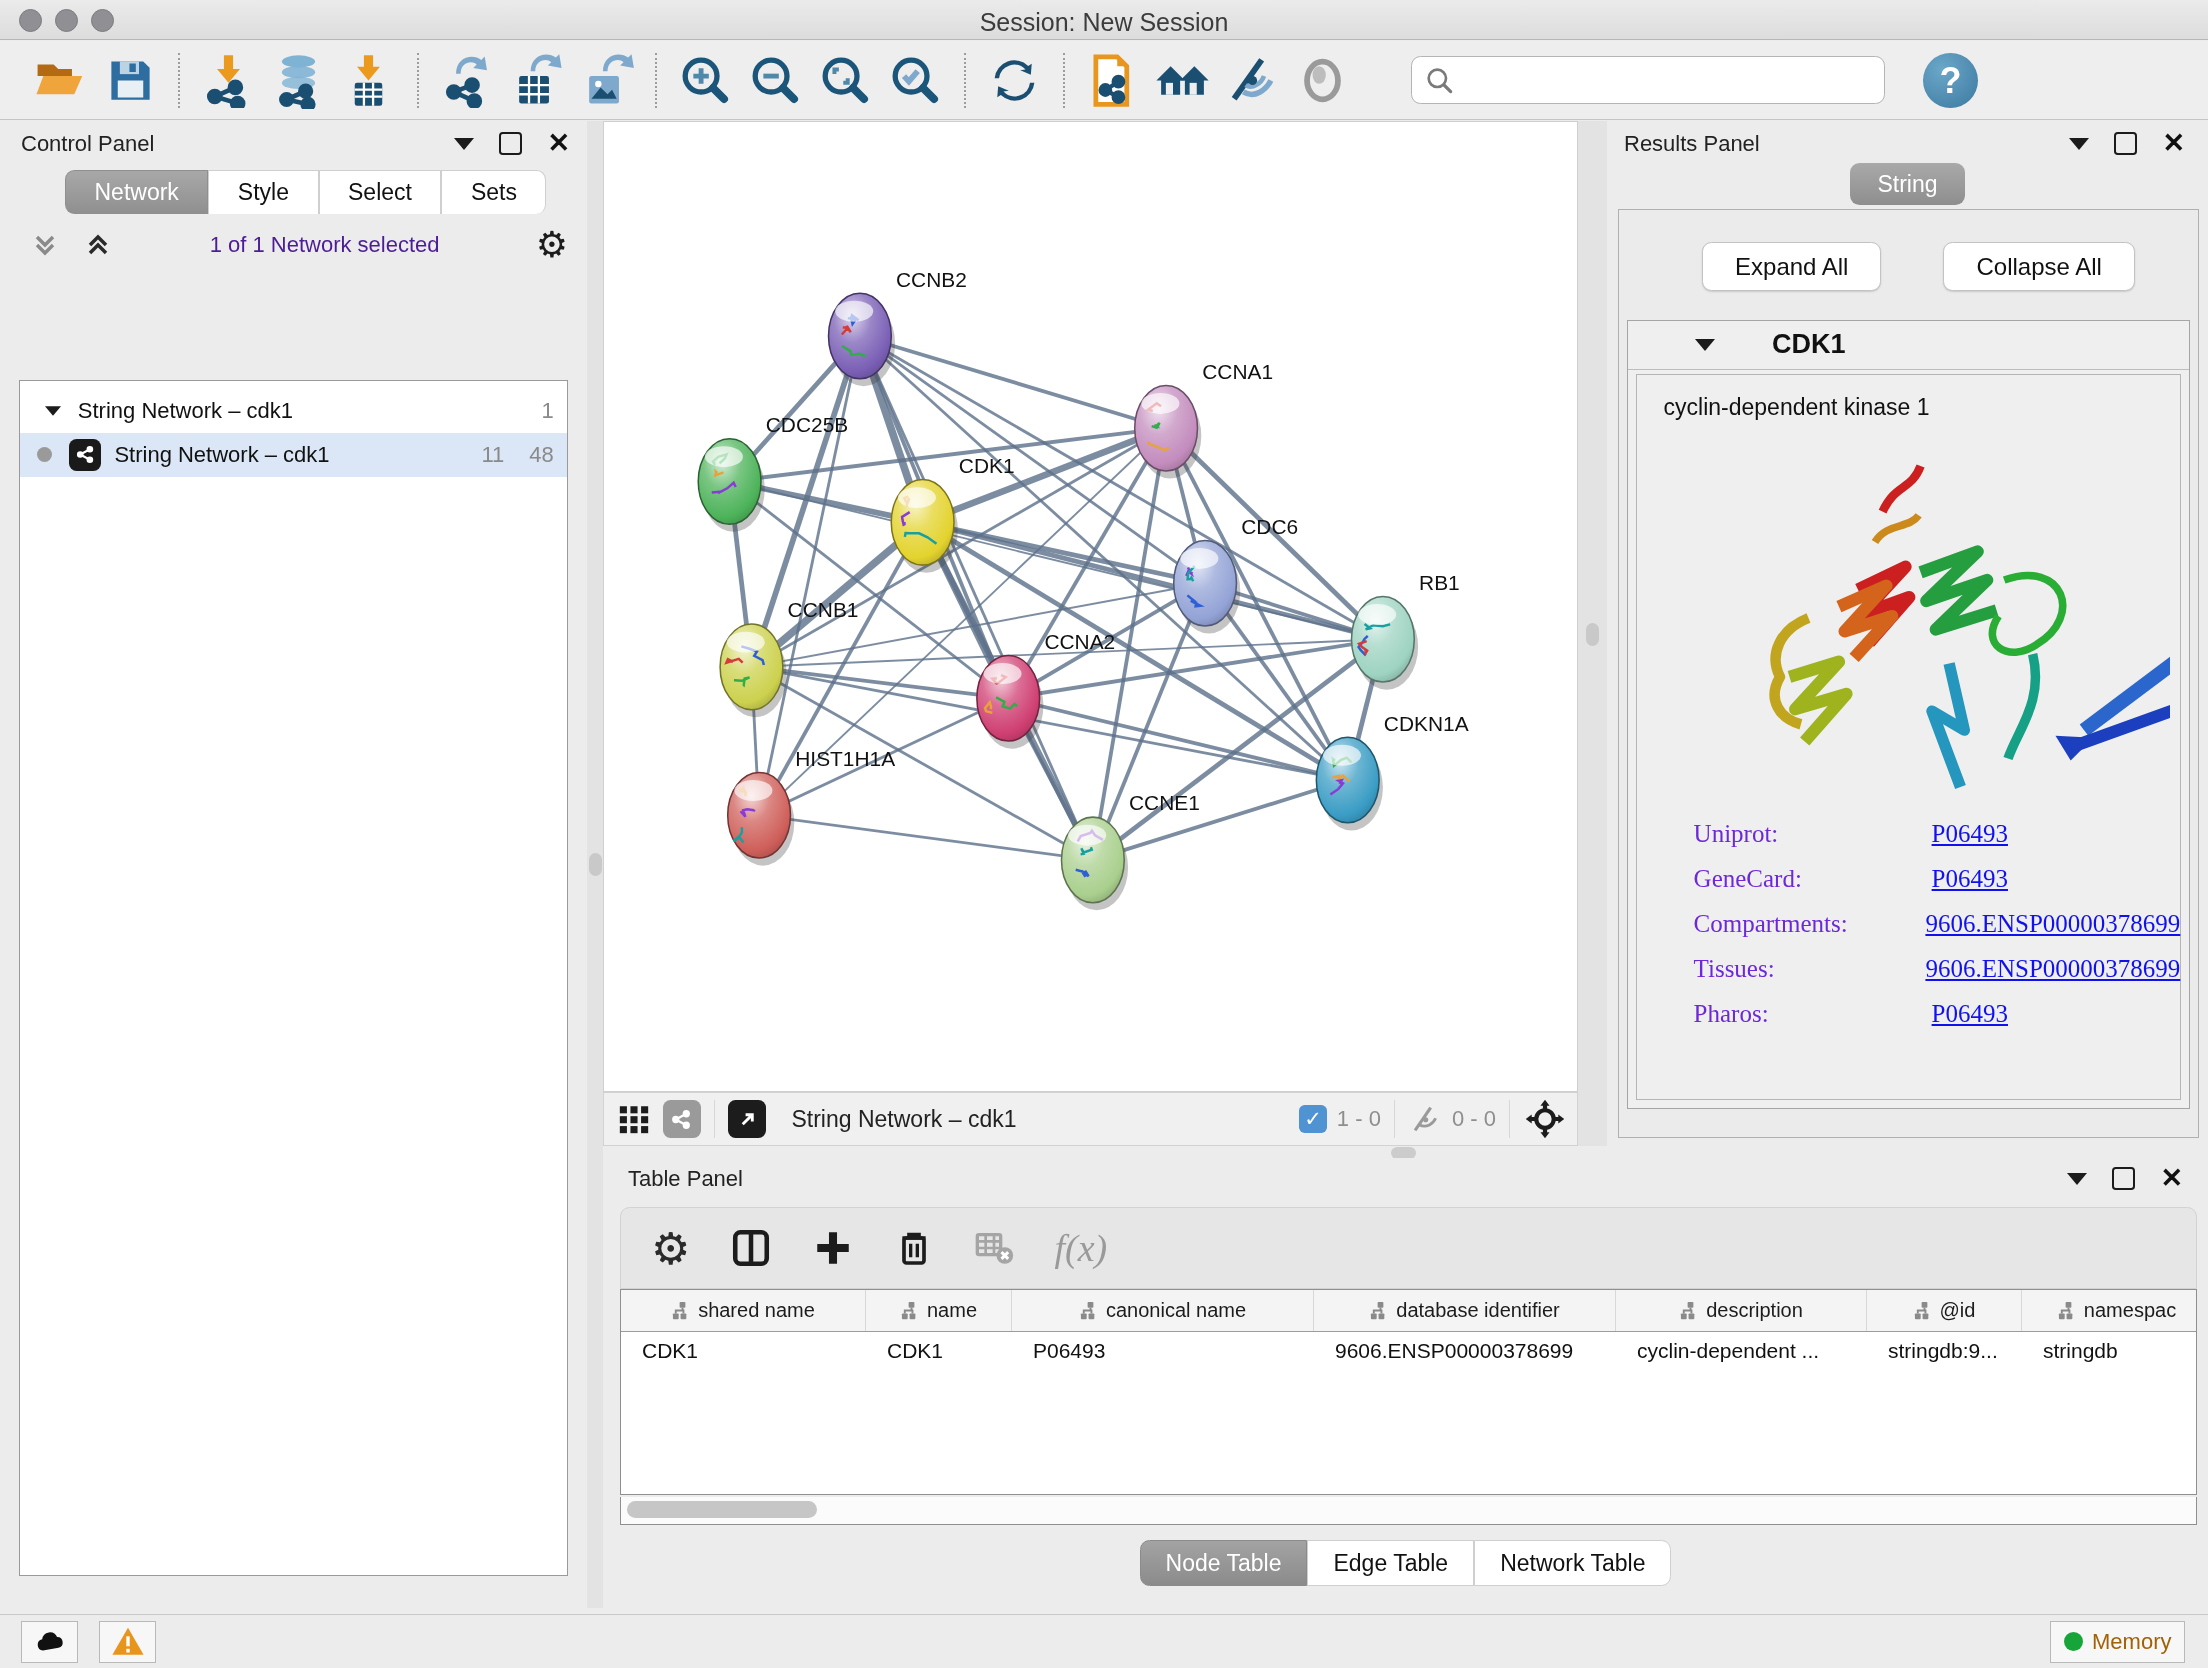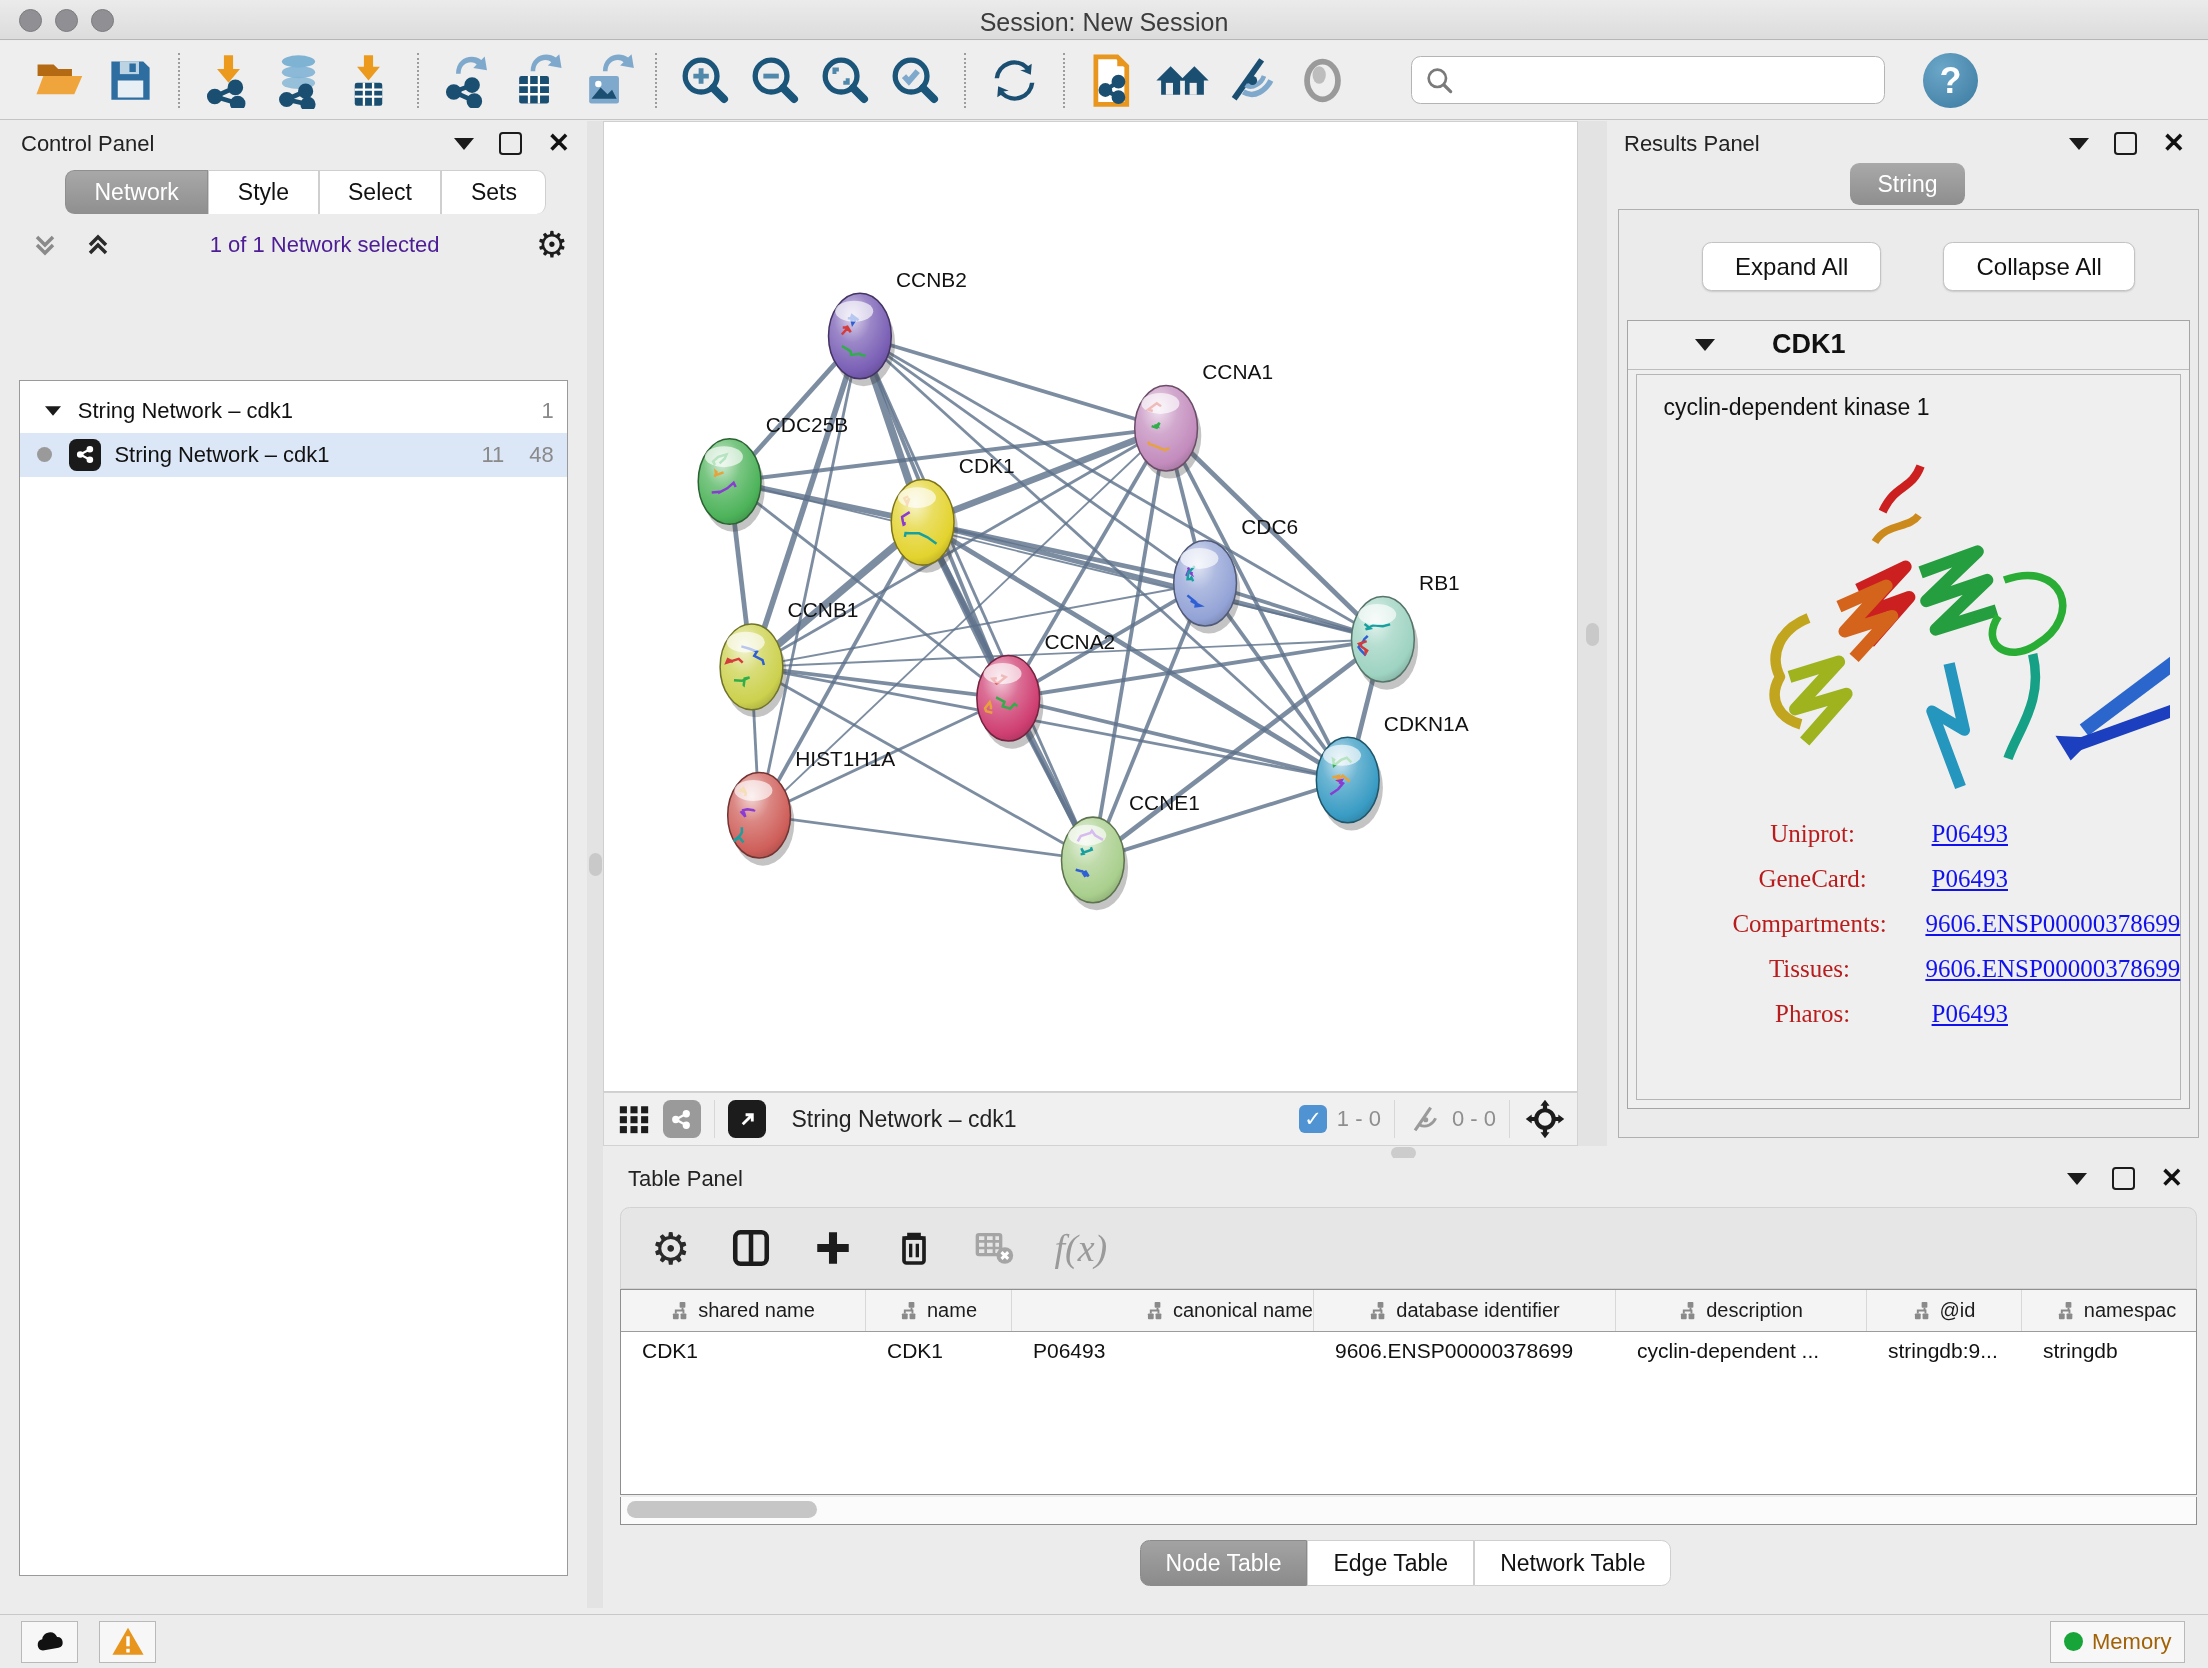--- a/index.html
+++ b/index.html
@@ -91,21 +91,21 @@
     padding:9.5px 32px; box-shadow:0 1px 1.9px rgba(0,0,0,.15);margin-left:20px; }
   #rp-entry { margin:0 7.6px; border:1.9px solid #a5a5a5; background:#efefef; height:789px; position:relative; }
   #rp-entry-head { display:flex; align-items:center; height:49px; border-bottom:1.9px solid #bdbdbd; padding-left:67px; gap:57px; }
   #rp-entry-name { font-size:27px; font-weight:bold; color:#111; }
   #rp-entry-body { position:absolute; left:7.6px; right:7.6px; top:53px; bottom:7.6px; border:1.9px solid #b5b5b5; background:#efefef; }
   #rp-desc { font-size:23px; color:#111; padding:19px 0 0 27px; }
   #ribbon-box { margin:7.6px auto 0 auto; width:533px; height:380px; }
   #crosslinks-title { font-family:"Liberation Serif", serif; font-weight:bold; font-size:27px; color:#111;
     padding:5.7px 0 0 36px; }
   .clrow { display:flex; font-family:"Liberation Serif", serif; font-size:25px; padding:8.6px 0 8.6px 57px; }
-  .cllabel { width:238px; color:#b91c1c;text-align:center; }
+  .cllabel { width:238px; color:#6d28d9; }
   .cllink { color:#1111ee; text-decoration:underline; }
 
   
   #table-panel { position:absolute; left:603px; top:1158px; width:1605px; height:449px; background:#ececec; }
   #tp-header { display:flex; justify-content:space-between; align-items:center; padding:7.6px 25px 0 25px; }
   #tp-toolbar { position:absolute; left:17px; right:11.4px; top:49px; height:82px; background:#e6e6e6;
     border:1px solid #d2d2d2; border-radius:9.5px 9.5px 0 0; display:flex; align-items:center; gap:40px; padding-left:30px; }
   .tp-icon { background:none; border:none; display:flex; align-items:center; justify-content:center; }
   #fx-label { font-family:"Liberation Serif", serif; font-style:italic; font-size:38px; color:#9a9a9a; }
   #tp-table { position:absolute; left:17px; right:11.4px; top:131px; bottom:112px; background:#ffffff;
@@ -764,21 +764,21 @@
             <svg width="23" height="23" viewBox="0 0 24 24">
               <g fill="#8a8a8a">
                 <rect x="9" y="3" width="6" height="6" rx="1"></rect>
                 <rect x="2" y="15" width="6" height="6" rx="1"></rect>
                 <rect x="10" y="15" width="6" height="6" rx="1"></rect>
               </g>
               <path d="M12 9 v3 M5 15 v-3 h8 v3" stroke="#8a8a8a" stroke-width="2" fill="none"></path>
             </svg>
             <span>name</span>
           </div>
-          <div class="tp-col" style="width: 302px; justify-content: flex-end;">
+          <div class="tp-col" style="width: 302px;">
             <svg width="23" height="23" viewBox="0 0 24 24">
               <g fill="#8a8a8a">
                 <rect x="9" y="3" width="6" height="6" rx="1"></rect>
                 <rect x="2" y="15" width="6" height="6" rx="1"></rect>
                 <rect x="10" y="15" width="6" height="6" rx="1"></rect>
               </g>
               <path d="M12 9 v3 M5 15 v-3 h8 v3" stroke="#8a8a8a" stroke-width="2" fill="none"></path>
             </svg>
             <span>canonical name</span>
           </div>

